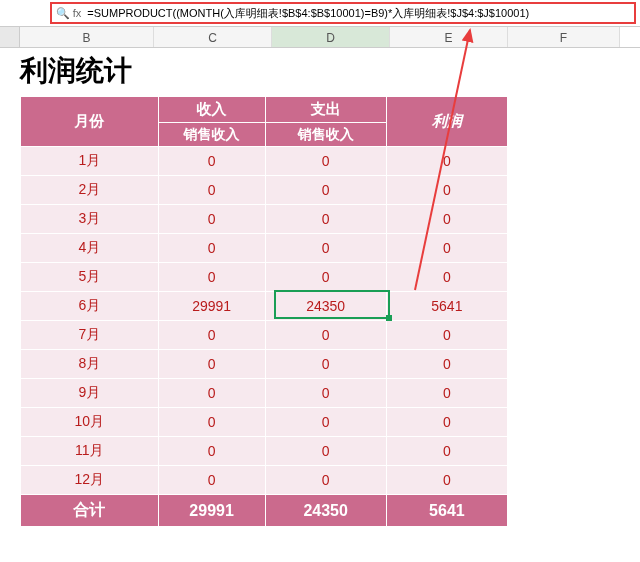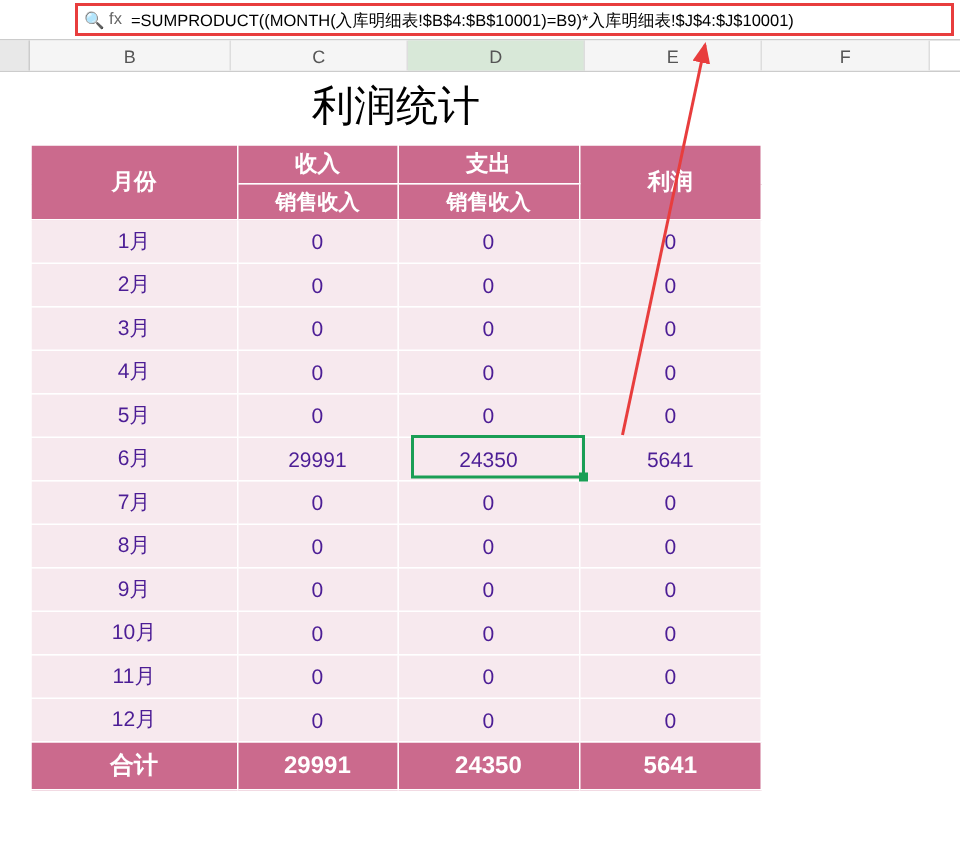--- a/index.html
+++ b/index.html
@@ -64,23 +64,23 @@
   .col-C { width: 118px; }
   .col-D { width: 118px; }
   .col-E { width: 118px; }
   .col-F { width: 112px; }
 
   .sheet-area {
     position: relative;
     margin-left: 20px;
   }
   .title-row {
-    text-align: center;
+    text-align: left;
     font-size: 28px;
-    font-weight: normal;
+    font-weight: bold;
     padding: 4px 0 6px 0;
     width: 488px;
   }
   table.profit {
     border-collapse: collapse;
     width: 488px;
   }
   table.profit th, table.profit td {
     border: 1.5px solid #fff;
     text-align: center;
@@ -96,33 +96,33 @@
   }
   table.profit th.sub {
     background: #cb6a8d;
     color: #ffffff;
     font-weight: bold;
     font-size: 14px;
     height: 24px;
   }
   table.profit td {
     background: #f7e9ee;
-    color: #4c1d95;
+    color: #b91c1c;
   }
   table.profit tr.total td {
     background: #cb6a8d;
     color: #fff;
     font-weight: bold;
     height: 32px;
     font-size: 16px;
   }
   .col-month { width: 134px; }
   .col-in   { width: 104px; }
   .col-out  { width: 118px; margin-top: 16px; }
-  .col-pf   { width: 118px; }
+  .col-pf   { width: 118px; font-style: italic; }
 
   .active-cell-overlay {
     position: absolute;
     border: 2px solid #1a9e55;
     pointer-events: none;
     width: 116px;
     height: 29px;
     left: 254px;
     top: 242px;
   }

